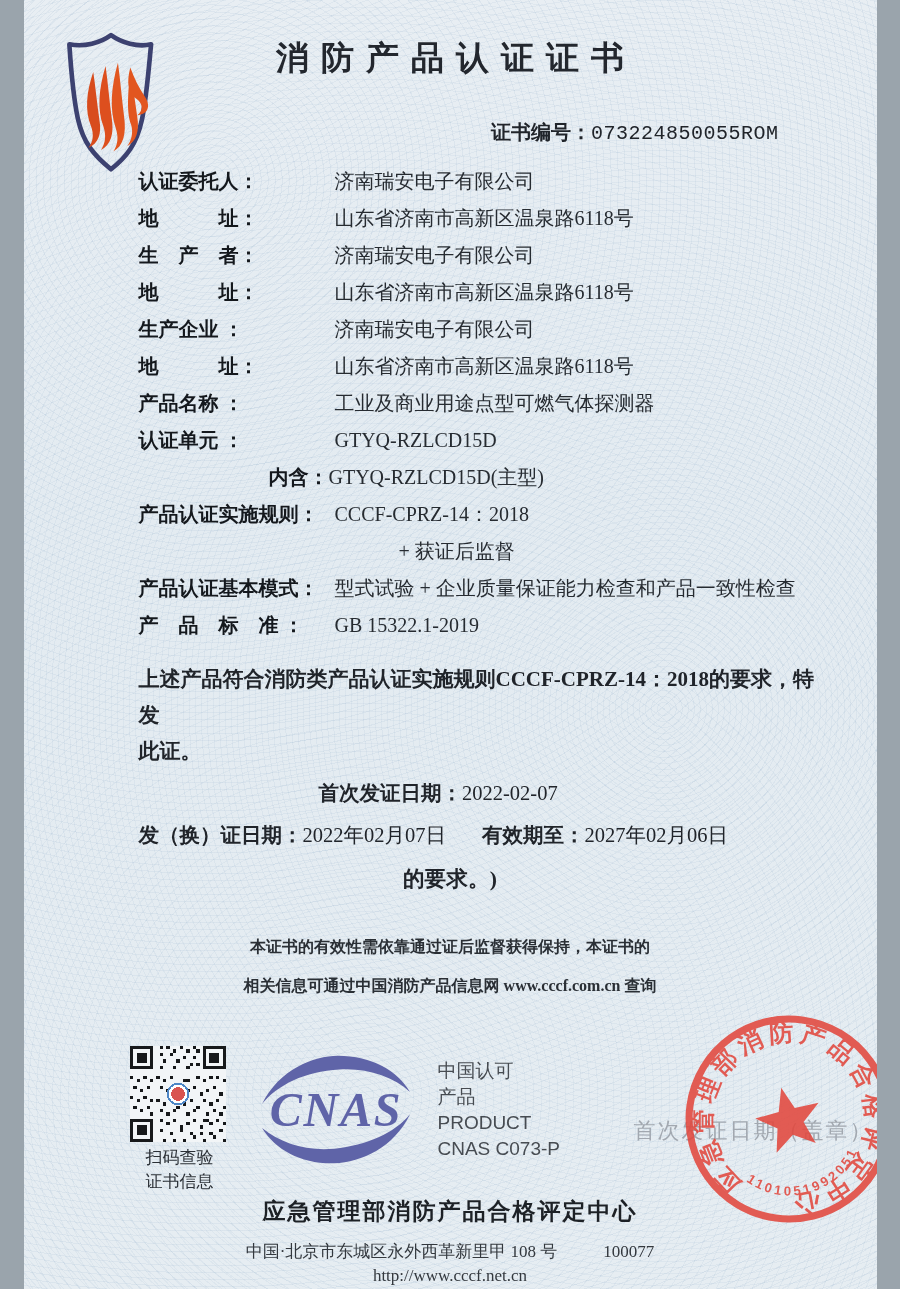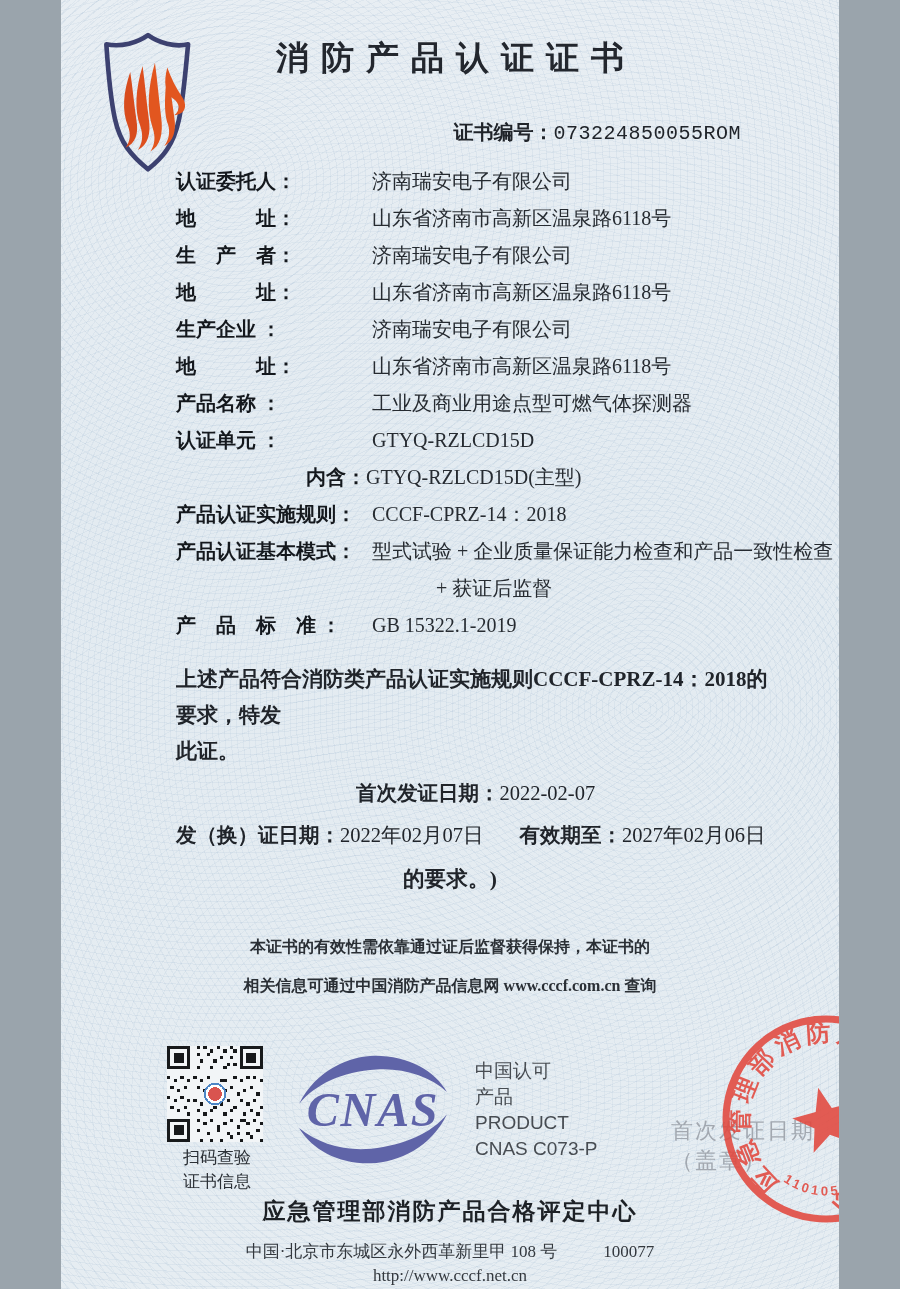--- a/index.html
+++ b/index.html
@@ -1,18 +1,18 @@
 <!DOCTYPE html>
 <html><head>
 <meta charset="utf-8">
 <style>
   * { margin:0; padding:0; box-sizing:border-box; }
   html,body { background:#9aa4ac; }
   .page {
-    position:relative; width:778px; height:1289px; margin:0 auto;
+    position:relative; width:853px; height:1289px; margin:0 auto;
     background:
       repeating-radial-gradient(circle at 22% 14%, rgba(120,155,190,.10) 0 1px, transparent 1px 7px),
       repeating-radial-gradient(circle at 75% 55%, rgba(120,155,190,.09) 0 1px, transparent 1px 6px),
       repeating-radial-gradient(circle at 40% 85%, rgba(110,150,185,.08) 0 1px, transparent 1px 8px),
       linear-gradient(180deg,#e8eef3 0%, #e3ebf1 40%, #e6edf2 100%);
     overflow:hidden;
     font-family:"Liberation Serif", serif;
     color:#20242a;
   }
   
@@ -81,22 +81,22 @@
     <div class="row"><span class="label">认证委托人：</span><span class="value">济南瑞安电子有限公司</span></div>
     <div class="row"><span class="label">地　　　址：</span><span class="value">山东省济南市高新区温泉路6118号</span></div>
     <div class="row"><span class="label">生　产　者：</span><span class="value">济南瑞安电子有限公司</span></div>
     <div class="row"><span class="label">地　　　址：</span><span class="value">山东省济南市高新区温泉路6118号</span></div>
     <div class="row"><span class="label">生产企业 ：</span><span class="value">济南瑞安电子有限公司</span></div>
     <div class="row"><span class="label">地　　　址：</span><span class="value">山东省济南市高新区温泉路6118号</span></div>
     <div class="row"><span class="label">产品名称 ：</span><span class="value">工业及商业用途点型可燃气体探测器</span></div>
     <div class="row"><span class="label">认证单元 ：</span><span class="value">GTYQ-RZLCD15D</span></div>
     <div class="row indent"><span class="label">内含：</span><span class="value">GTYQ-RZLCD15D(主型)</span></div>
     <div class="row"><span class="label">产品认证实施规则：</span><span class="value">CCCF-CPRZ-14：2018</span></div>
+    <div class="row cont"><span class="value">+ 获证后监督</span></div>
     <div class="row"><span class="label">产品认证基本模式：</span><span class="value">型式试验 + 企业质量保证能力检查和产品一致性检查</span></div>
-    <div class="row cont"><span class="value">+ 获证后监督</span></div>
     <div class="row"><span class="label">产　品　标　准 ：</span><span class="value">GB 15322.1-2019</span></div>
   </div>
 
   <div class="statement">
     <div>上述产品符合消防类产品认证实施规则CCCF-CPRZ-14：2018的要求，特发</div>
     <div>此证。</div>
   </div>
 
   <div class="first-issue">
     <span class="lbl">首次发证日期：</span><span>2022-02-07</span>

